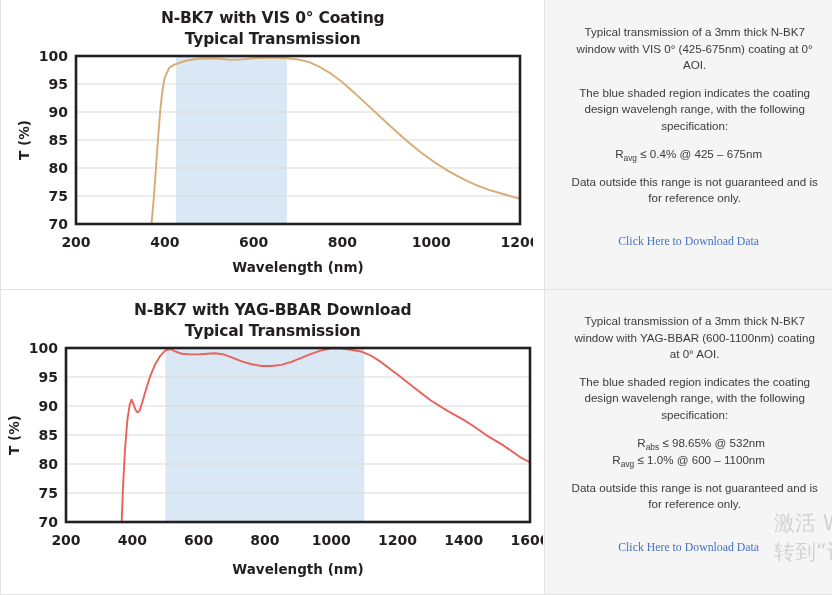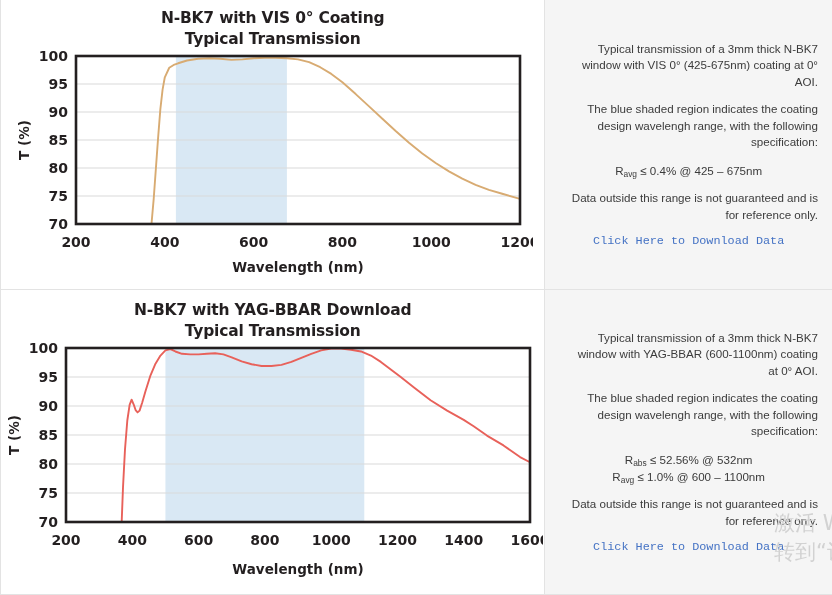--- a/index.html
+++ b/index.html
@@ -72,47 +72,47 @@
     width: 100%;
     display: flex;
     justify-content: center;
   }
 
   .info-para {
     font-family: "Liberation Sans", sans-serif;
     font-size: 11.6px;
     line-height: 1.42;
     color: #3b3b3b;
-    text-align: right;
+    text-align: center;
     margin: 0 0 11px 12px;
     max-width: 252px;
   }
   .info-spec {
     font-family: "Liberation Sans", sans-serif;
     font-size: 11.6px;
     line-height: 1.5;
     color: #3b3b3b;
     text-align: center;
     margin: 0 0 11px 0;
   }
-  .info-spec .specline { display: block; white-space: nowrap; }
+  .info-spec .specline { display: block; white-space: nowrap; text-align: right; }
   .info-spec sub {
     font-size: 8.4px;
     vertical-align: baseline;
     position: relative;
     top: 2.5px;
   }
   .info-link {
-    font-family: Liberation Mono, monospace;
+    font-family: Liberation Serif, serif;
     font-size: 11.8px;
     color: #4472c4;
     text-align: left;
     text-decoration: none;
     cursor: pointer;
-    margin: 0;
+    margin: 16px;
   }
 
   .watermark {
     position: absolute;
     right: -16px;
     bottom: 28px;
     font-family: "DejaVu Sans", sans-serif;
     font-size: 21px;
     line-height: 1.35;
     color: #d2d2d2;
@@ -227,21 +227,21 @@
             <text x="295" y="232" text-anchor="middle" class="axlabel" font-size="13.5">Wavelength (nm)</text>
             <text x="16" y="93" text-anchor="middle" class="axlabel" font-size="13.5" transform="rotate(-90 16 93)">T (%)</text>
           </svg>
       </div>
     </div>
 
     <div class="info-cell">
       <p class="info-para">Typical transmission of a 3mm thick N-BK7 window with YAG-BBAR (600-1100nm) coating at 0° AOI.</p>
       <p class="info-para">The blue shaded region indicates the coating design wavelengh range, with the following specification:</p>
       <div class="info-spec" id="spec-1">
-          <span class="specline"><span>R</span><sub>abs</sub><span> ≤ 52.56% @ 532nm</span></span>
+          <span class="specline"><span>R</span><sub>abs</sub><span> ≤ 98.65% @ 532nm</span></span>
           <span class="specline"><span>R</span><sub>avg</sub><span> ≤ 1.0% @ 600 – 1100nm</span></span>
         </div>
       <p class="info-para">Data outside this range is not guaranteed and is for reference only.</p>
       <a class="info-link" href="#">Click Here to Download Data</a>
 
       <div class="watermark">
         <div>激活 W</div>
         <div>转到“设</div>
       </div>
     </div>

